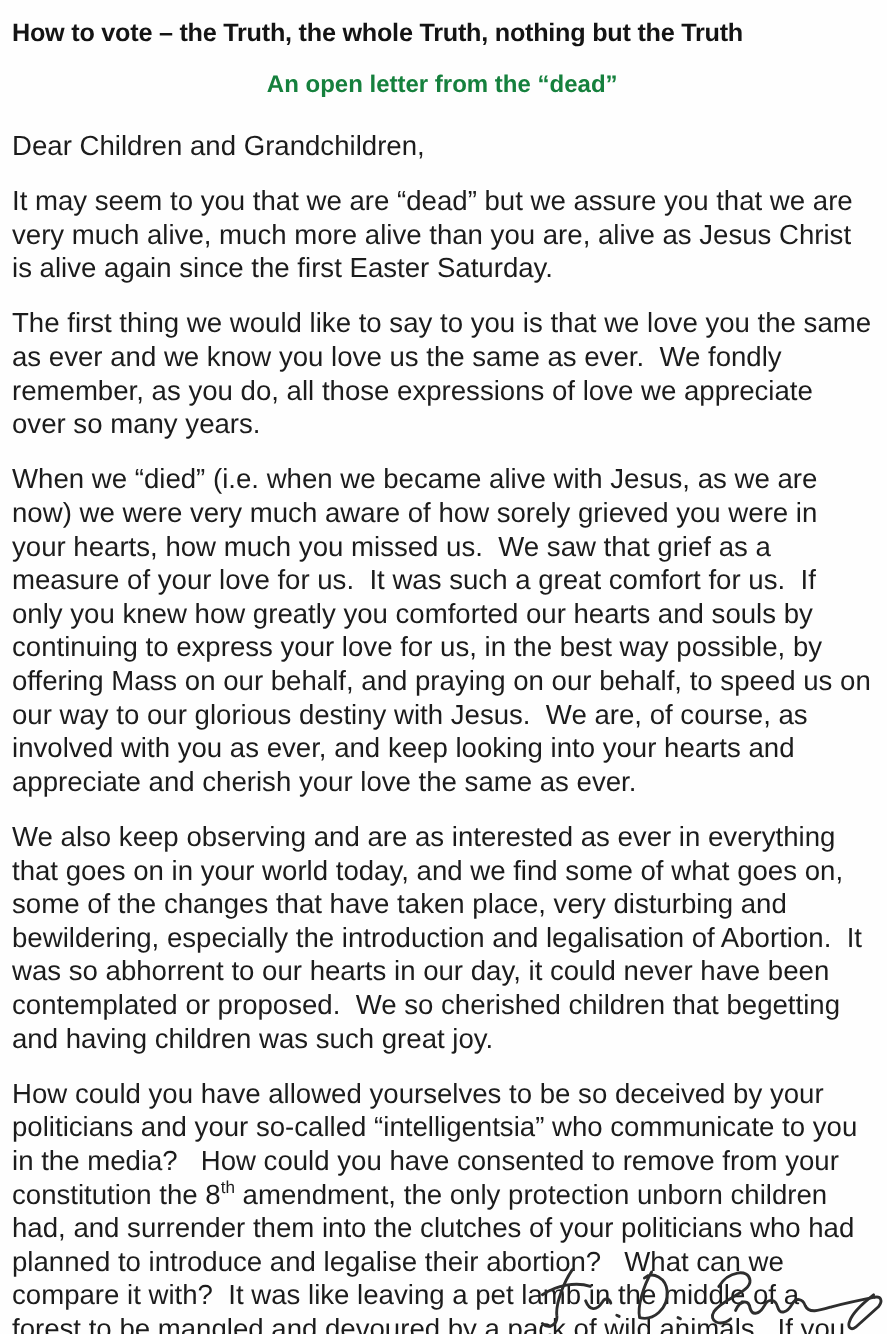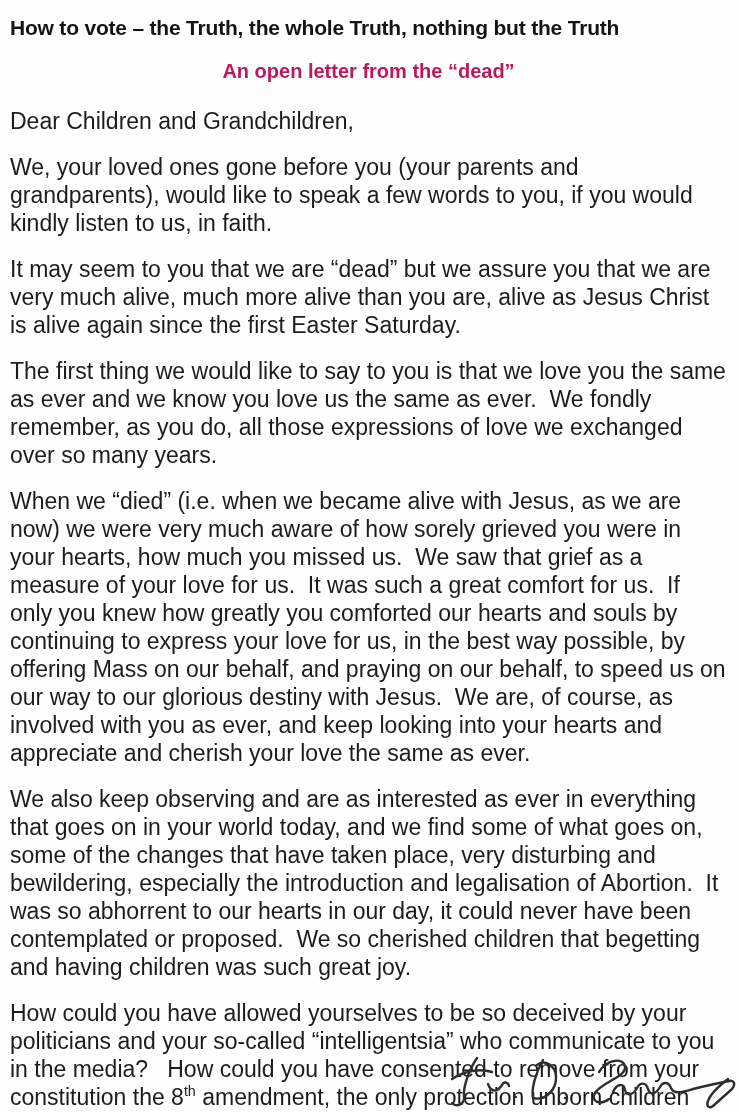--- a/index.html
+++ b/index.html
@@ -24,21 +24,21 @@
     letter-spacing: -0.2px;
     margin: 0 0 20px 0;
     white-space: nowrap;
     color: #141414;
   }
   .subtitle {
     font-size: 20px;
     font-weight: bold;
     text-align: center;
     margin: 0 0 24px 0;
-    color: #be185d;
+    color: #15803d;
   }
   .body-text p {
     font-size: 23px;
     line-height: 28px;
     margin: 0 0 18px 0;
     white-space: pre-wrap;
     color: #1c1c1c;
   }
   .body-text sup {
     font-size: 0.62em;
@@ -64,23 +64,22 @@
 
 <div class="page">
 
   <h1 class="title">How to vote – the Truth, the whole Truth, nothing but the Truth</h1>
 
   <h2 class="subtitle">An open letter from the “dead”</h2>
 
   <div class="body-text">
     <p>Dear Children and Grandchildren,</p>
     <div id="paragraphs">
-        <p>We, your loved ones gone before you (your parents and grandparents), would like to speak a few words to you, if you would kindly listen to us, in faith.</p>
         <p>It may seem to you that we are “dead” but we assure you that we are very much alive, much more alive than you are, alive as Jesus Christ is alive again since the first Easter Saturday.</p>
-        <p>The first thing we would like to say to you is that we love you the same as ever and we know you love us the same as ever.  We fondly remember, as you do, all those expressions of love we exchanged over so many years.</p>
+        <p>The first thing we would like to say to you is that we love you the same as ever and we know you love us the same as ever.  We fondly remember, as you do, all those expressions of love we appreciate over so many years.</p>
         <p>When we “died” (i.e. when we became alive with Jesus, as we are now) we were very much aware of how sorely grieved you were in your hearts, how much you missed us.  We saw that grief as a measure of your love for us.  It was such a great comfort for us.  If only you knew how greatly you comforted our hearts and souls by continuing to express your love for us, in the best way possible, by offering Mass on our behalf, and praying on our behalf, to speed us on our way to our glorious destiny with Jesus.  We are, of course, as involved with you as ever, and keep looking into your hearts and appreciate and cherish your love the same as ever.</p>
         <p>We also keep observing and are as interested as ever in everything that goes on in your world today, and we find some of what goes on, some of the changes that have taken place, very disturbing and bewildering, especially the introduction and legalisation of Abortion.  It was so abhorrent to our hearts in our day, it could never have been contemplated or proposed.  We so cherished children that begetting and having children was such great joy.</p>
         <p>How could you have allowed yourselves to be so deceived by your politicians and your so-called “intelligentsia” who communicate to you in the media?   How could you have consented to remove from your constitution the 8<sup>th</sup> amendment, the only protection unborn children had, and surrender them into the clutches of your politicians who had planned to introduce and legalise their abortion?   What can we compare it with?  It was like leaving a pet lamb in the middle of a forest to be mangled and devoured by a pack of wild animals.  If you think we are</p>
       </div>
   </div>
 
   <div class="signature" aria-label="Fr. D. Sweeney">
     <svg viewBox="0 0 290 66">
       <g fill="none" stroke="#2e2e2e" stroke-width="2.4" stroke-linecap="round" stroke-linejoin="round">
         <path d="M30 12 C23 22 16 40 17 50 C18 58 10 62 5 57"></path>

